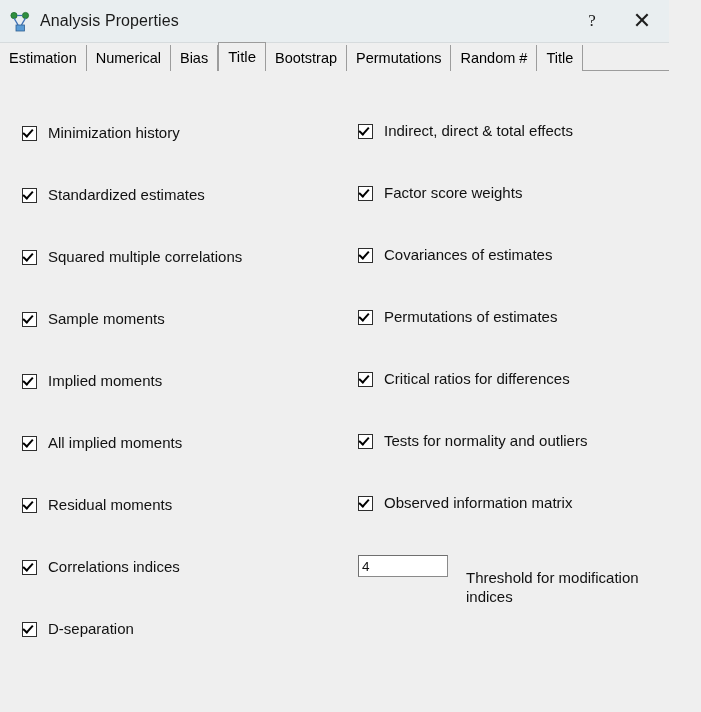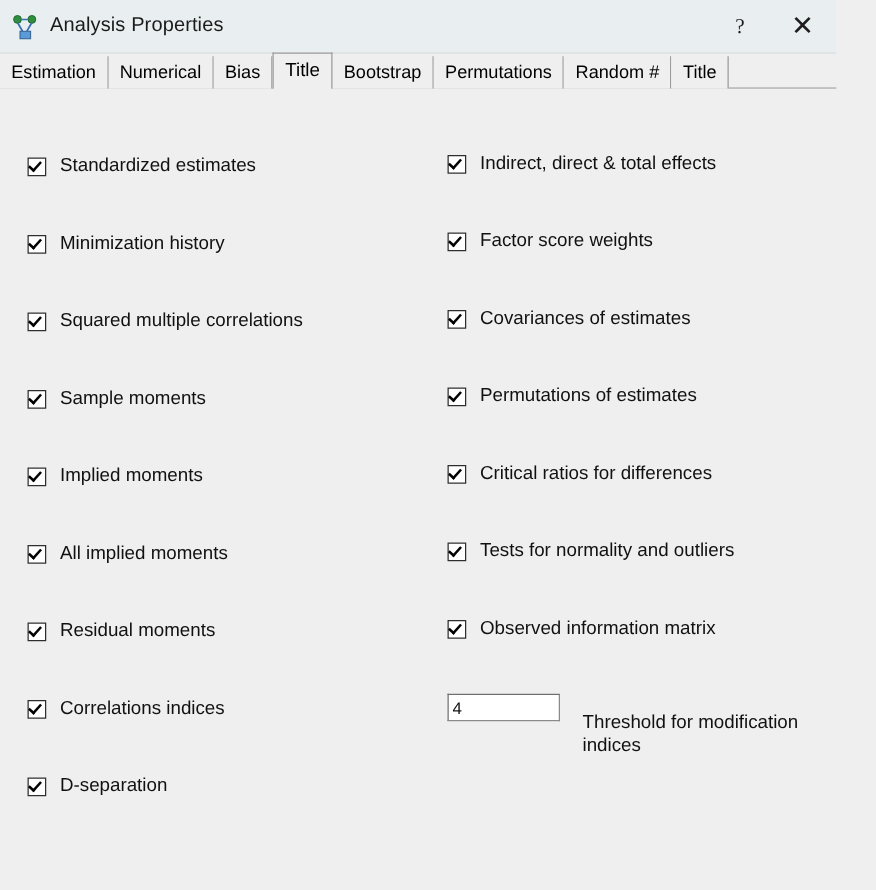--- a/index.html
+++ b/index.html
@@ -229,26 +229,26 @@
     <div class="tab">Random #</div>
     <div class="tab">Title</div>
   </div>
 
   <div class="content">
 
     <div class="col-left">
 
       <div class="cb-row">
         <span class="box checked"></span>
+        <span class="cb-label">Minimization history</span>
+      </div>
+
+      <div class="cb-row">
+        <span class="box checked"></span>
         <span class="cb-label">Standardized estimates</span>
-      </div>
-
-      <div class="cb-row">
-        <span class="box checked"></span>
-        <span class="cb-label">Minimization history</span>
       </div>
 
       <div class="cb-row">
         <span class="box checked"></span>
         <span class="cb-label">Squared multiple correlations</span>
       </div>
 
       <div class="cb-row">
         <span class="box checked"></span>
         <span class="cb-label">Sample moments</span>

